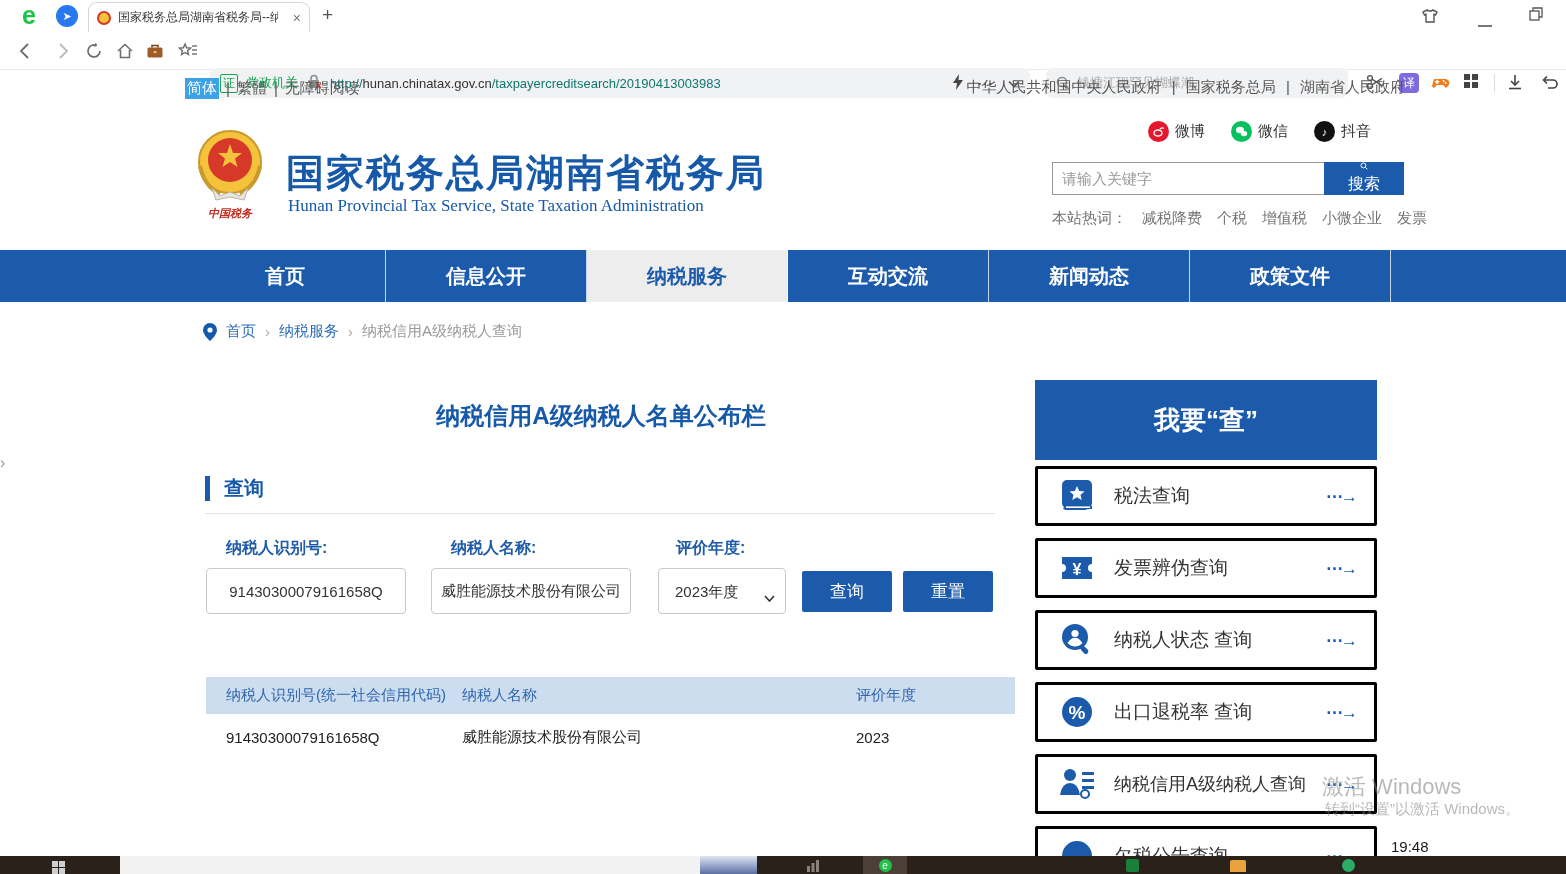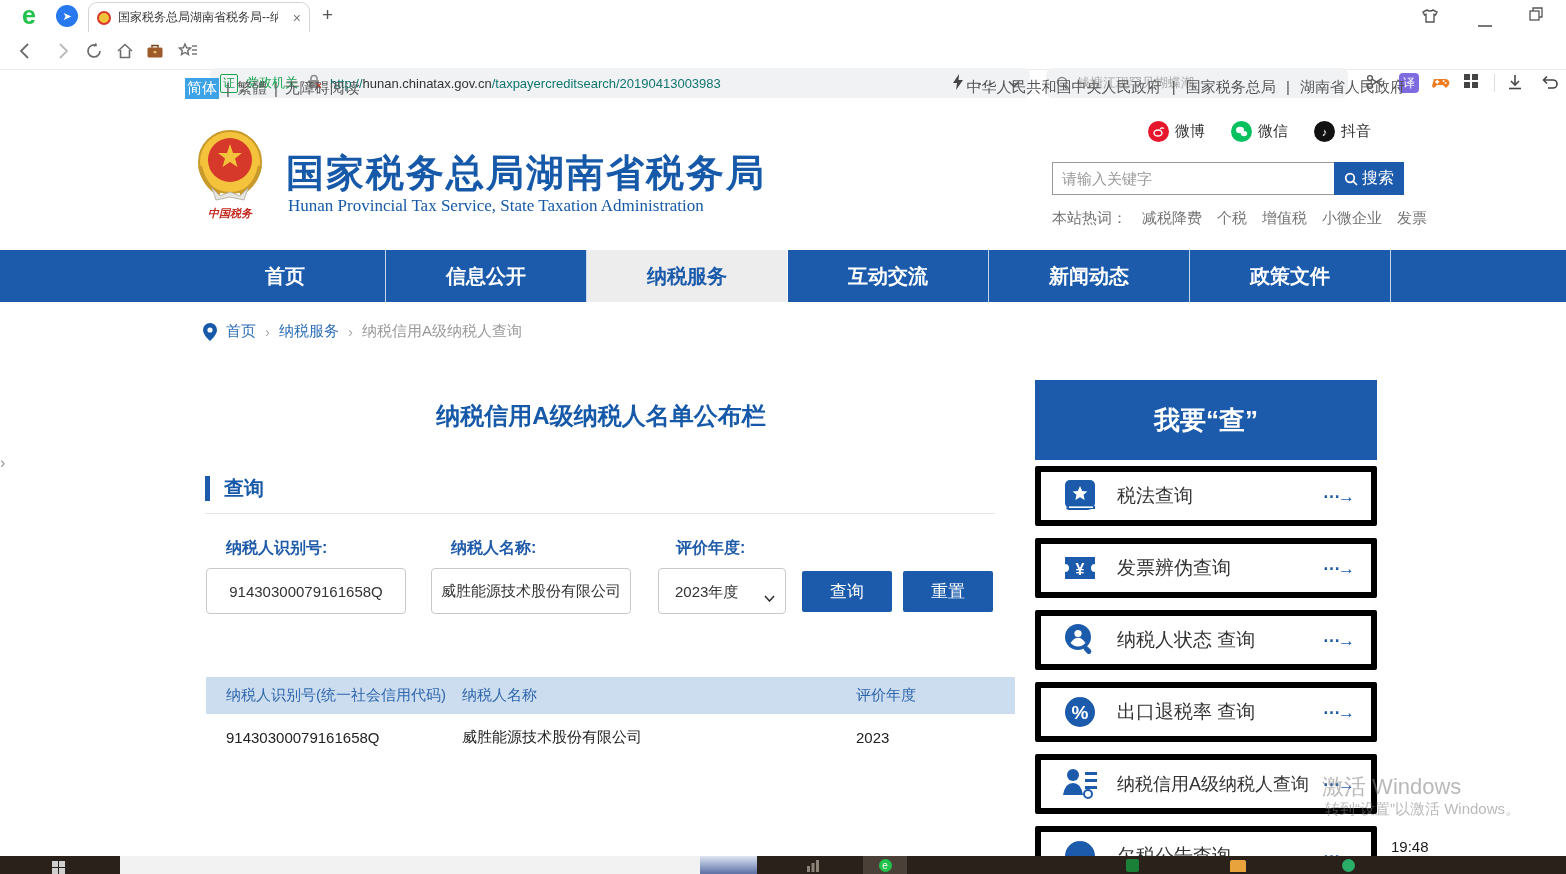--- a/index.html
+++ b/index.html
@@ -52,22 +52,22 @@
                  font-family:"Liberation Serif", serif; font-weight:bold; font-style:italic; font-size:11px; }
   .sitetitle { position:absolute; left:286px; top:148px; font-size:38px; font-weight:bold; color:#1659a8; letter-spacing:2px; }
   .sitesub { position:absolute; left:288px; top:196px; font-size:17px; color:#1659a8; font-family:"Liberation Serif", serif; }
   .social { position:absolute; left:1148px; top:121px; display:flex; gap:26px; }
   .social .si { display:flex; align-items:center; gap:6px; font-size:15px; color:#333; }
   .sic { width:21px; height:21px; border-radius:50%; display:flex; align-items:center; justify-content:center; color:#fff; font-size:11px; }
   .sitesearch { position:absolute; left:1052px; top:162px; width:352px; height:33px; display:flex; }
   .sitesearch input { flex:1; border:1px solid #999; border-right:none; padding:0 9px; font-size:15px;
                       font-family:"Liberation Sans",sans-serif; color:#333; outline:none; }
   .sitesearch input::placeholder { color:#999; }
-  .sitesearch button { width:70px; background:#1c5bab; color:#fff; border:none; font-size:16px;
-                       display:flex; align-items:center; justify-content:center; gap:4px; cursor:pointer; }
+  .sitesearch button { width:80px; background:#1c5bab; color:#fff; border:none; font-size:16px;
+                       display:flex; align-items:center; justify-content:center; gap:4px; cursor:pointer;flex-direction:column; }
   .hotwords { position:absolute; left:1052px; top:209px; font-size:15px; color:#737373; display:flex; gap:15px; }
 
   
   .mainnav { position:absolute; left:0; top:250px; width:1566px; height:52px; background:#1c5bab; }
   .navmenu { position:absolute; left:185px; top:0; display:flex; height:52px; }
   .navitem { width:201px; height:52px; line-height:52px; text-align:center; color:#fff; font-size:20px;
              font-weight:bold; border-right:1px solid rgba(255,255,255,.75); cursor:pointer; }
   .navitem.active { background:#ededed; color:#1c5bab; }
 
   
@@ -94,21 +94,21 @@
           border-radius:2px; font-size:17px; cursor:pointer; font-family:"Liberation Sans",sans-serif; }
   .rtable { position:absolute; left:206px; top:641px; width:809px;margin-top:36px; }
   .thead { display:flex; height:37px; background:#cdddf0; color:#2f67ad; font-size:15px; align-items:center; }
   .trow  { display:flex; height:46px; background:#fff; color:#222; font-size:15px; align-items:center; }
   .c1 { width:256px; padding-left:20px; } .c2 { width:394px; } .c3 { width:159px; }
 
   
   .sbhead { position:absolute; left:1035px; top:380px; width:342px; height:80px; background:#1c5bab;
             color:#fff; font-size:26px; font-weight:bold; text-align:center; line-height:80px; }
   .sbitem { position:absolute; left:1035px; width:342px; height:60px; background:#fff;
-            border:6px solid #000000; border-radius:2px; display:flex; align-items:center;
+            border:3px solid #000000; border-radius:2px; display:flex; align-items:center;
             padding:0 18px 0 20px; cursor:pointer; }
   .sbitem .lbl { margin-left:18px; font-size:19px; color:#333; white-space:nowrap; }
   .sbitem .arr { margin-left:auto; color:#1c5bab; font-size:17px; font-weight:bold; letter-spacing:-2px; }
   .sbicon { width:38px; height:38px; flex:none; }
 
   
   .wm1 { position:absolute; left:1322px; top:772px; font-size:22px; color:rgba(128,128,128,.55); z-index:30; }
   .wm2 { position:absolute; left:1325px; top:800px; font-size:15px; color:rgba(128,128,128,.55); z-index:30; }
   .edgehandle { position:absolute; left:0px; top:450px; width:10px; height:26px; color:#999; font-size:16px; line-height:26px; }
   .clock { position:absolute; left:1391px; top:838px; font-size:15px; color:#1a1a1a; z-index:40; }

